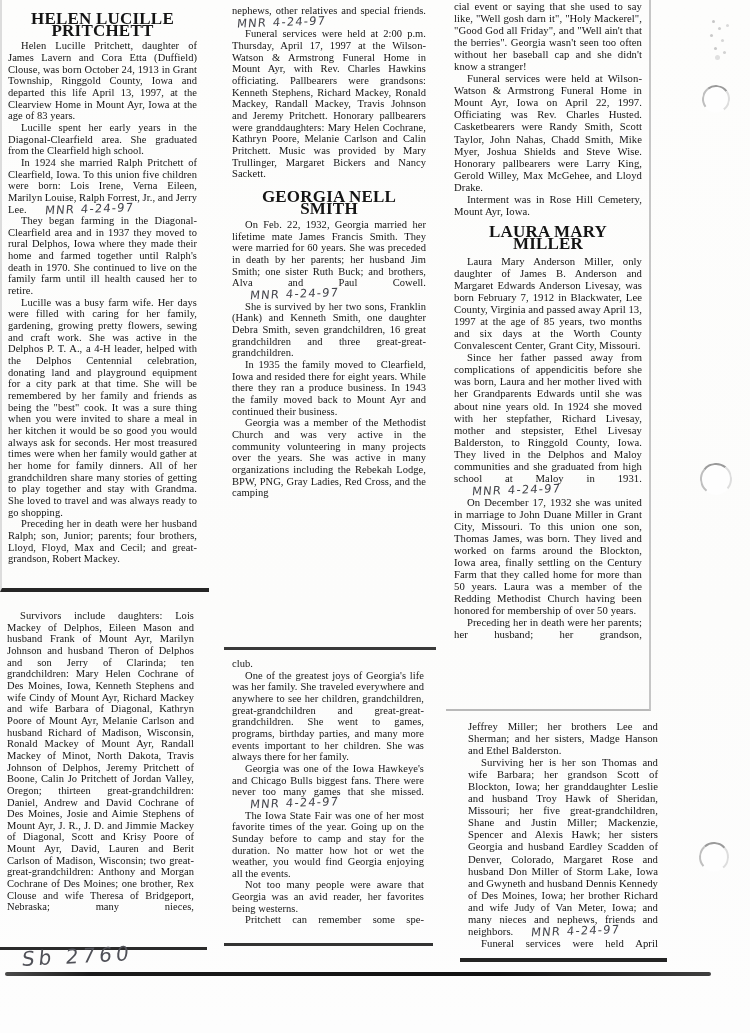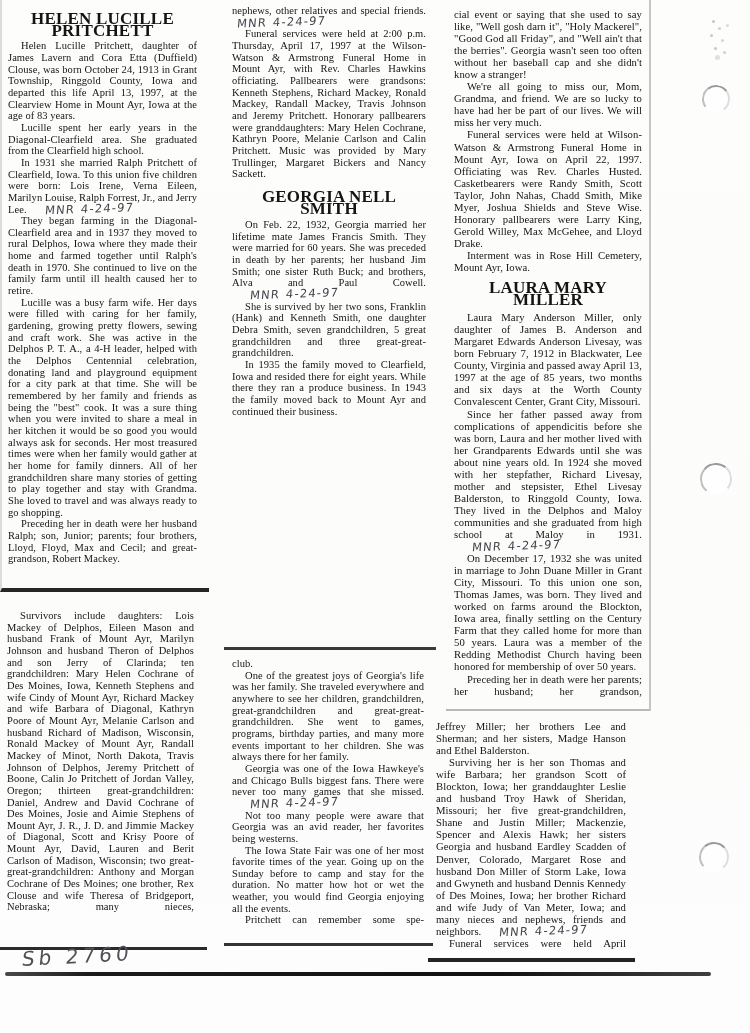--- a/index.html
+++ b/index.html
@@ -37,24 +37,24 @@
   .obit-title.right-gap { margin: 9px 0 5px 0; }
 
   .clip-l1 { left: 0;   top: 0;    width: 209px; height: 592px; padding: 13px 12px 0 6px;
              border-bottom: 4px solid #262626; border-left: 2px solid #dcdcdc; }
   .clip-l2 { left: 0;   top: 604px; width: 207px; height: 346px; padding: 6px 13px 0 7px;
              border-bottom: 3px solid #2b2b2b; }
   .clip-m1 { left: 224px; top: 0;    width: 212px; height: 650px; padding: 5px 10px 0 8px;
              border-bottom: 3px solid #3a3a3a; }
   .clip-m2 { left: 224px; top: 655px; width: 209px; height: 291px; padding: 3px 9px 0 8px;
              border-bottom: 3px solid #333333; }
-  .clip-r1 { left: 446px; top: 0;    width: 205px; height: 711px; padding: 8px 7px 0 8px;
+  .clip-r1 { left: 446px; top: 0;    width: 205px; height: 711px; padding: 0 7px 0 8px;
              font-size: 10.7px; line-height: 12.05px;
              border-right: 2px solid #c6c6c6; border-bottom: 2px solid #b9b9b9; }
-  .clip-r2 { left: 428px; top: 716px; width: 207px; height: 246px; padding: 4px 9px 0 8px;
+  .clip-r2 { left: 460px; top: 716px; width: 207px; height: 246px; padding: 4px 9px 0 8px;
              font-size: 10.7px; line-height: 12.05px;
              border-bottom: 4px solid #242424; }
 
   .hw {
     font-family: "DejaVu Sans", sans-serif;
     font-size: 11.5px;
     color: #43444b;
     letter-spacing: 1.2px;
     word-spacing: 1px;
     display: inline-block;
@@ -108,51 +108,51 @@
 </style>
 </head>
 <body>
 
 <div class="page">
 
   <div class="clip clip-l1">
     <h2 class="obit-title">HELEN LUCILLE PRITCHETT</h2>
     <p class="para">Helen Lucille Pritchett, daughter of James Lavern and Cora Etta (Duffield) Clouse, was born October 24, 1913 in Grant Township, Ringgold County, Iowa and departed this life April 13, 1997, at the Clearview Home in Mount Ayr, Iowa at the age of 83 years.</p>
     <p class="para">Lucille spent her early years in the Diagonal-Clearfield area.  She graduated from the Clearfield high school.</p>
-    <p class="para"><span>In 1931 she married Ralph Pritchett of Clearfield, Iowa.  To this union five children were born:  Lois Irene, Verna Eileen, Marilyn Louise, Ralph Forrest, Jr., and Jerry Lee.</span><span class="hw">MNR 4-24-97</span></p>
+    <p class="para"><span>In 1924 she married Ralph Pritchett of Clearfield, Iowa.  To this union five children were born:  Lois Irene, Verna Eileen, Marilyn Louise, Ralph Forrest, Jr., and Jerry Lee.</span><span class="hw">MNR 4-24-97</span></p>
     <p class="para">They began farming in the Diagonal-Clearfield area and in 1937 they moved to rural Delphos, Iowa where they made their home and farmed together until Ralph's death in 1970.  She continued to live on the family farm until ill health caused her to retire.</p>
     <p class="para">Lucille was a busy farm wife.  Her days were filled with caring for her family, gardening, growing pretty flowers, sewing and craft work.  She was active in the Delphos P. T. A., a 4-H leader, helped with the Delphos Centennial celebration, donating land and playground equipment for a city park at that time.  She will be remembered by her family and friends as being the "best" cook.  It was a sure thing when you were invited to share a meal in her kitchen it would be so good you would always ask for seconds.  Her most treasured times were when her family would gather at her home for family dinners.  All of her grandchildren share many stories of getting to play together and stay with Grandma.  She loved to travel and was always ready to go shopping.</p>
     <p class="para">Preceding her in death were her husband Ralph; son, Junior; parents; four brothers, Lloyd, Floyd, Max and Cecil; and great-grandson, Robert Mackey.</p>
   </div>
 
   <div class="clip clip-l2">
     <p class="para stretch">Survivors include daughters:  Lois Mackey of Delphos, Eileen Mason and husband Frank of Mount Ayr, Marilyn Johnson and husband Theron of Delphos and son Jerry of Clarinda; ten grandchildren:  Mary Helen Cochrane of Des Moines, Iowa, Kenneth Stephens and wife Cindy of Mount Ayr, Richard Mackey and wife Barbara of Diagonal, Kathryn Poore of Mount Ayr, Melanie Carlson and husband Richard of Madison, Wisconsin, Ronald Mackey of Mount Ayr, Randall Mackey of Minot, North Dakota, Travis Johnson of Delphos, Jeremy Pritchett of Boone, Calin Jo Pritchett of Jordan Valley, Oregon; thirteen great-grandchildren:  Daniel, Andrew and David Cochrane of Des Moines, Josie and Aimie Stephens of Mount Ayr, J. R., J. D. and Jimmie Mackey of Diagonal, Scott and Krisy Poore of Mount Ayr, David, Lauren and Berit Carlson of Madison, Wisconsin; two great-great-grandchildren:  Anthony and Morgan Cochrane of Des Moines; one brother, Rex Clouse and wife Theresa of Bridgeport, Nebraska; many nieces,</p>
   </div>
 
   <div class="clip clip-m1">
     <p class="para flush"><span>nephews, other relatives and special friends.</span><span class="hw">MNR 4-24-97</span></p>
     <p class="para">Funeral services were held at 2:00 p.m. Thursday, April 17, 1997 at the Wilson-Watson &amp; Armstrong Funeral Home in Mount Ayr, with Rev. Charles Hawkins officiating.  Pallbearers were grandsons:  Kenneth Stephens, Richard Mackey, Ronald Mackey, Randall Mackey, Travis Johnson and Jeremy Pritchett.  Honorary pallbearers were granddaughters: Mary Helen Cochrane, Kathryn Poore, Melanie Carlson and Calin Pritchett.  Music was provided by Mary Trullinger, Margaret Bickers and Nancy Sackett.</p>
     <h2 class="obit-title mid-gap">GEORGIA NELL SMITH</h2>
     <p class="para"><span>On Feb. 22, 1932, Georgia married her lifetime mate James Francis Smith. They were married for 60 years.  She was preceded in death by her parents; her husband Jim Smith; one sister Ruth Buck; and brothers, Alva and Paul Cowell.</span><span class="hw">MNR 4-24-97</span></p>
-    <p class="para">She is survived by her two sons, Franklin (Hank) and Kenneth Smith, one daughter Debra Smith, seven grandchildren, 5 great grandchildren and three great-great-grandchildren.</p>
+    <p class="para">She is survived by her two sons, Franklin (Hank) and Kenneth Smith, one daughter Debra Smith, seven grandchildren, 16 great grandchildren and three great-great-grandchildren.</p>
     <p class="para">In 1935 the family moved to Clearfield, Iowa and resided there for eight years.  While there they ran a produce business.  In 1943 the family moved back to Mount Ayr and continued their business.</p>
+    <p class="para stretch">Georgia was a member of the Methodist Church and was very active in the community volunteering in many projects over the years.  She was active in many organizations including the Rebekah Lodge, BPW, PNG, Gray Ladies, Red Cross, and the camping</p>
   </div>
 
   <div class="clip clip-m2">
     <p class="para flush">club.</p>
     <p class="para">One of the greatest joys of Georgia's life was her family.  She traveled everywhere and anywhere to see her children, grandchildren, great-grandchildren and great-great-grandchildren. She went to games, programs, birthday parties, and many more events important to her children.  She was always there for her family.</p>
     <p class="para"><span>Georgia was one of the Iowa Hawkeye's and Chicago Bulls biggest fans.  There were never too many games that she missed.</span><span class="hw">MNR 4-24-97</span></p>
+    <p class="para">The Iowa State Fair was one of her most favorite times of the year.  Going up on the Sunday before to camp and stay for the duration.  No matter how hot or wet the weather, you would find Georgia enjoying all the events.</p>
     <p class="para">Not too many people were aware that Georgia was an avid reader, her favorites being westerns.</p>
-    <p class="para">The Iowa State Fair was one of her most favorite times of the year.  Going up on the Sunday before to camp and stay for the duration.  No matter how hot or wet the weather, you would find Georgia enjoying all the events.</p>
     <p class="para stretch">Pritchett can remember some spe-</p>
   </div>
 
   <div class="clip clip-r1">
     <p class="para flush">cial event or saying that she used to say like, "Well gosh darn it", "Holy Mackerel", "Good God all Friday", and "Well ain't that the berries".  Georgia wasn't seen too often without her baseball cap and she didn't know a stranger!</p>
-    <p class="para">We're all going to miss our, Mom, Grandma, and friend.  We are so lucky to have had her be part of our lives.  We will miss her very much.</p>
     <p class="para">Funeral services were held at Wilson-Watson &amp; Armstrong Funeral Home in Mount Ayr, Iowa on April 22, 1997.  Officiating was Rev. Charles Husted.  Casketbearers were Randy Smith, Scott Taylor, John Nahas, Chadd Smith, Mike Myer, Joshua Shields and Steve Wise. Honorary pallbearers were Larry King, Gerold Willey, Max McGehee, and Lloyd Drake.</p>
     <p class="para">Interment was in Rose Hill Cemetery, Mount Ayr, Iowa.</p>
     <h2 class="obit-title right-gap">LAURA MARY MILLER</h2>
     <p class="para">Laura Mary Anderson Miller, only daughter of James B. Anderson and Margaret Edwards Anderson Livesay, was born February 7, 1912 in Blackwater, Lee County, Virginia and passed away April 13, 1997 at the age of 85 years, two months and six days at the Worth County Convalescent Center, Grant City, Missouri.</p>
     <p class="para"><span>Since her father passed away from complications of appendicitis before she was born, Laura and her mother lived with her Grandparents Edwards until she was about nine years old.  In 1924 she moved with her stepfather, Richard Livesay,  mother and stepsister, Ethel Livesay Balderston, to Ringgold County, Iowa.  They lived in the Delphos and Maloy communities and she graduated from high school at Maloy in 1931.</span><span class="hw">MNR 4-24-97</span></p>
     <p class="para">On December 17, 1932 she was united in marriage to John Duane Miller in Grant City, Missouri.  To this union one son, Thomas James, was born. They lived and worked on farms around the Blockton, Iowa area, finally settling on the Century Farm that they called home for more than 50 years. Laura was a member of the Redding Methodist Church having been honored for membership of over 50 years.</p>
     <p class="para stretch">Preceding her in death were her parents; her husband; her grandson,</p>
   </div>
 
   <div class="clip clip-r2">

